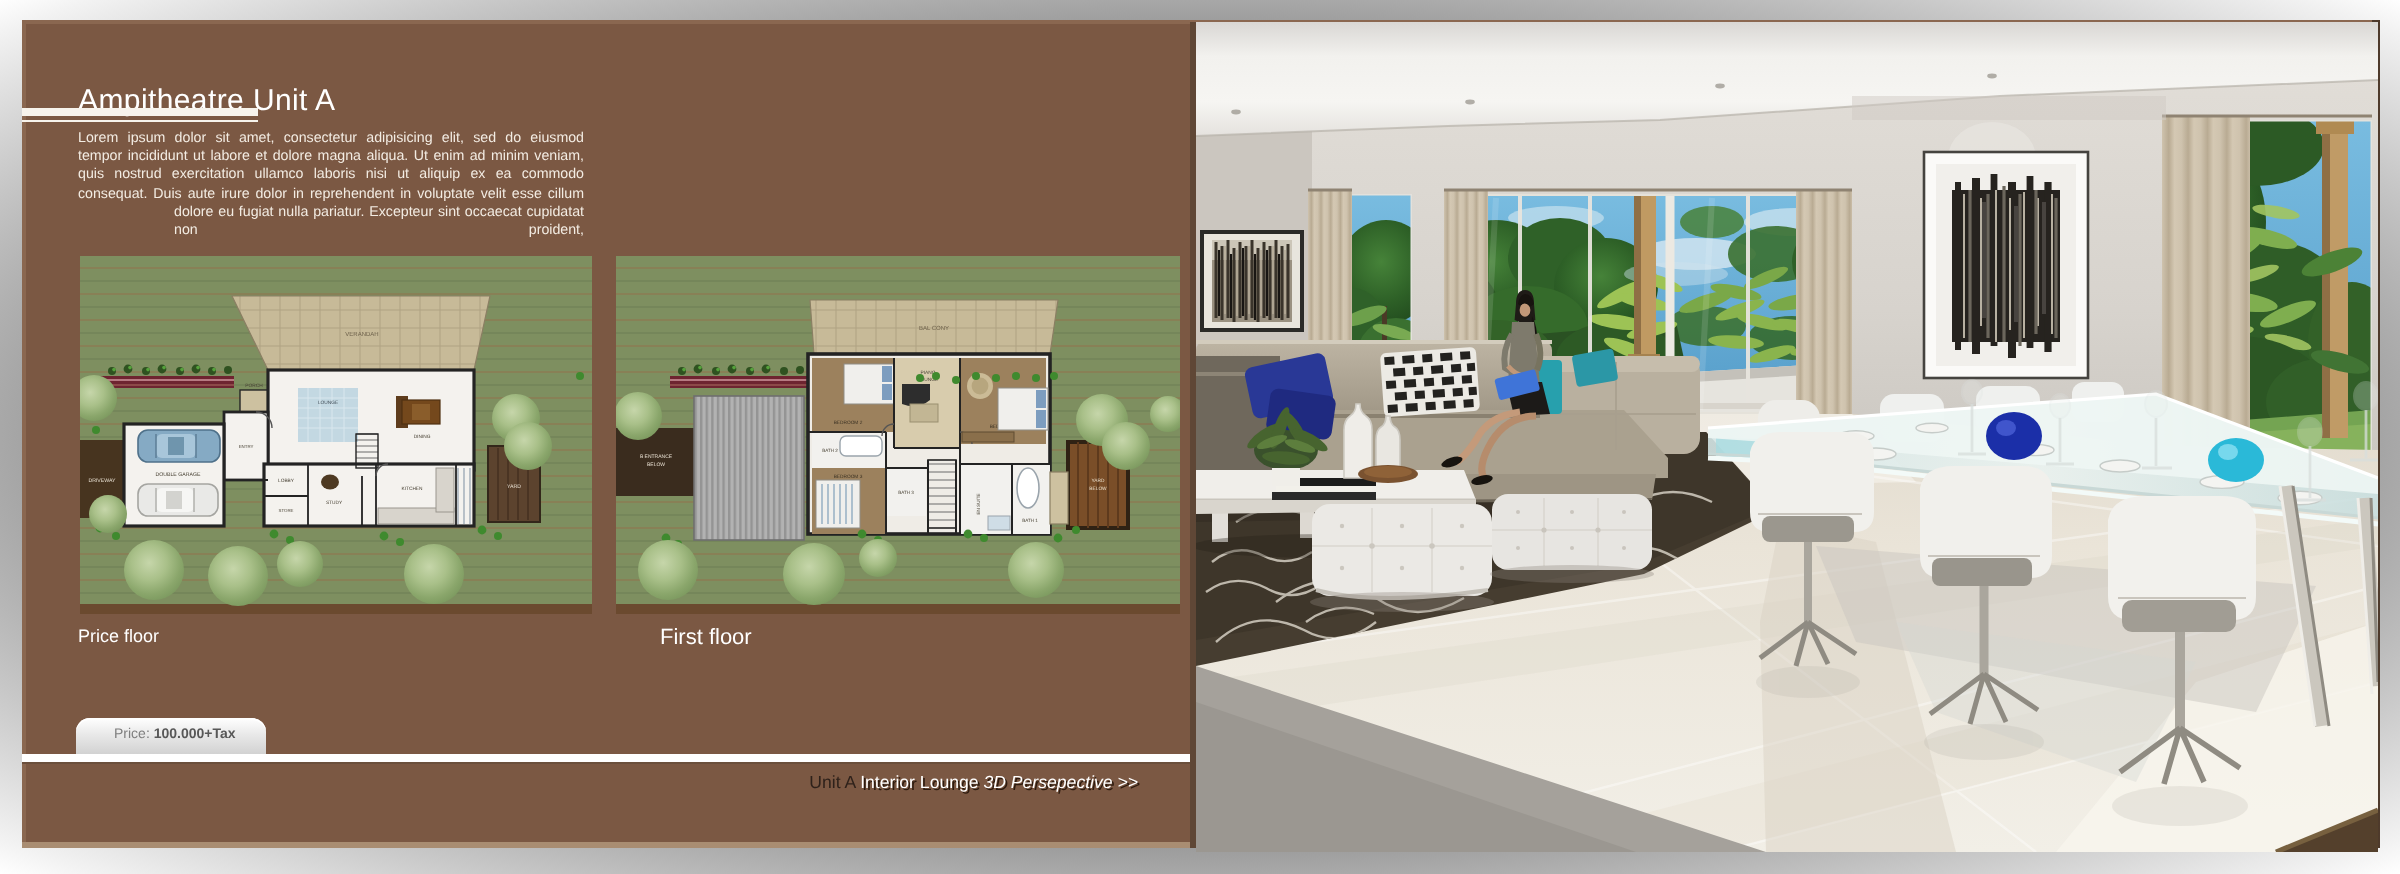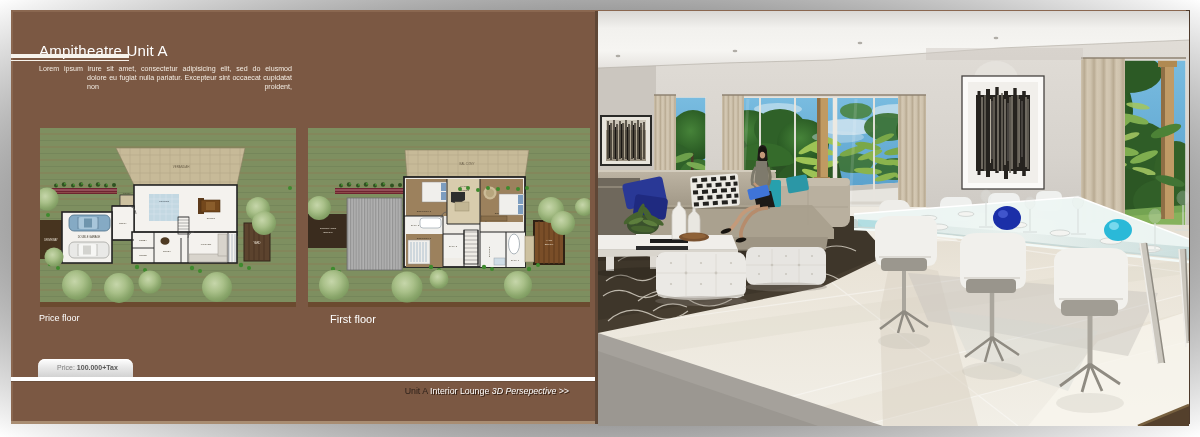--- a/index.html
+++ b/index.html
@@ -21,21 +21,24 @@
 
 <div class="abs" style="left:1186px;top:10px;width:4px;height:414px;background:#4e3a2b;"></div>
 
 <div class="abs" style="left:39px;top:42px;font-size:15px;letter-spacing:0.2px;color:#ffffff;">Ampitheatre Unit A</div>
 
 <div class="abs" style="left:11px;top:54px;width:118px;height:3.5px;background:#f7f3ec;"></div>
 
 <div class="abs" style="left:11px;top:59.5px;width:118px;height:1.5px;background:#f7f3ec;"></div>
 
 <div class="abs" style="left:39px;top:64.5px;width:253px;font-size:7.1px;line-height:9.35px;color:#f3ece3;">
-<div style="text-align:justify;text-align-last:justify;">Lorem ipsum irure sit amet, consectetur adipisicing elit, sed do eiusmod</div>
+<div style="text-align:justify;text-align-last:justify;">Lorem ipsum dolor sit amet, consectetur adipisicing elit, sed do eiusmod</div>
+<div style="text-align:justify;text-align-last:justify;">tempor incididunt ut labore et dolore magna aliqua. Ut enim ad minim veniam,</div>
+<div style="text-align:justify;text-align-last:justify;">quis nostrud exercitation ullamco laboris nisi ut aliquip ex ea commodo</div>
+<div style="text-align:justify;text-align-last:justify;">consequat. Duis aute irure dolor in reprehendent in voluptate velit esse cillum</div>
 <div style="text-align:justify;text-align-last:justify;padding-left:48px;">dolore eu fugiat nulla pariatur. Excepteur sint occaecat cupidatat non proident,</div>
 </div>
 
 <svg class="abs" style="left:40px;top:128px;" width="256" height="179" viewBox="0 0 256 179">
 <defs>
 <radialGradient id="tg" cx="42%" cy="38%" r="65%">
 <stop offset="0%" stop-color="#c6d6aa"></stop>
         <stop offset="45%" stop-color="#a9c089"></stop>
         <stop offset="80%" stop-color="#8aa66b"></stop>
         <stop offset="100%" stop-color="#7d9a60"></stop>

